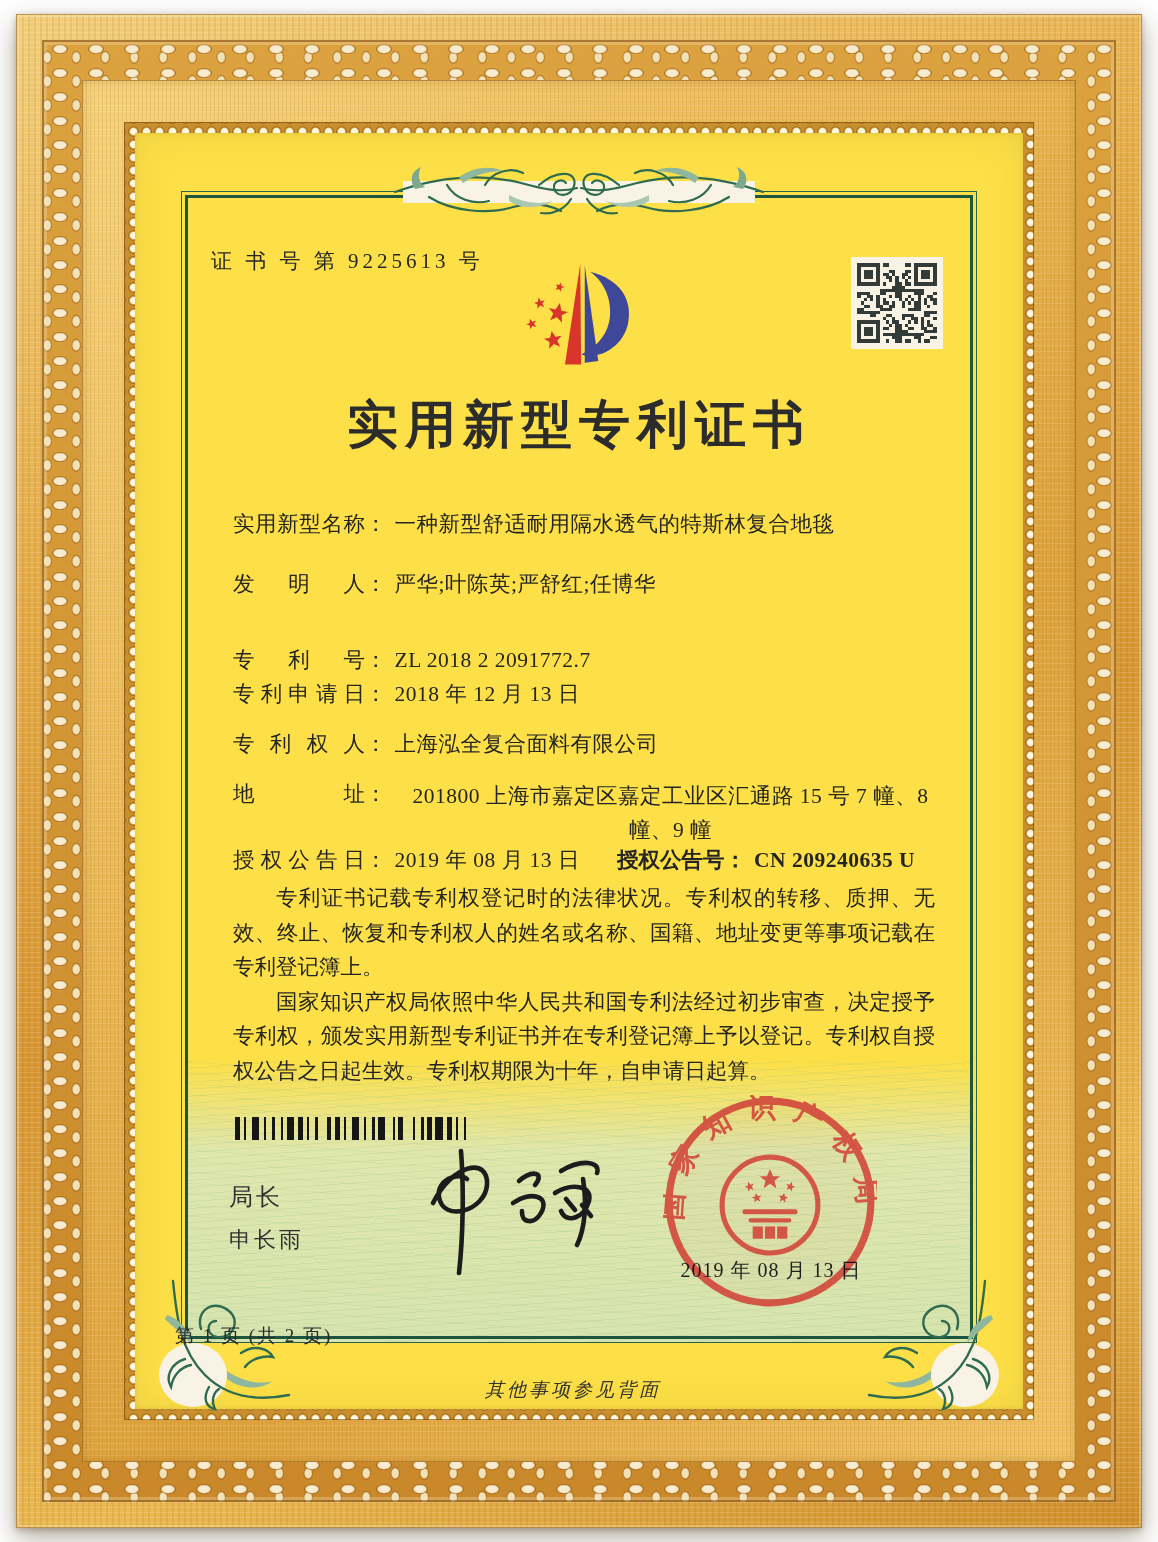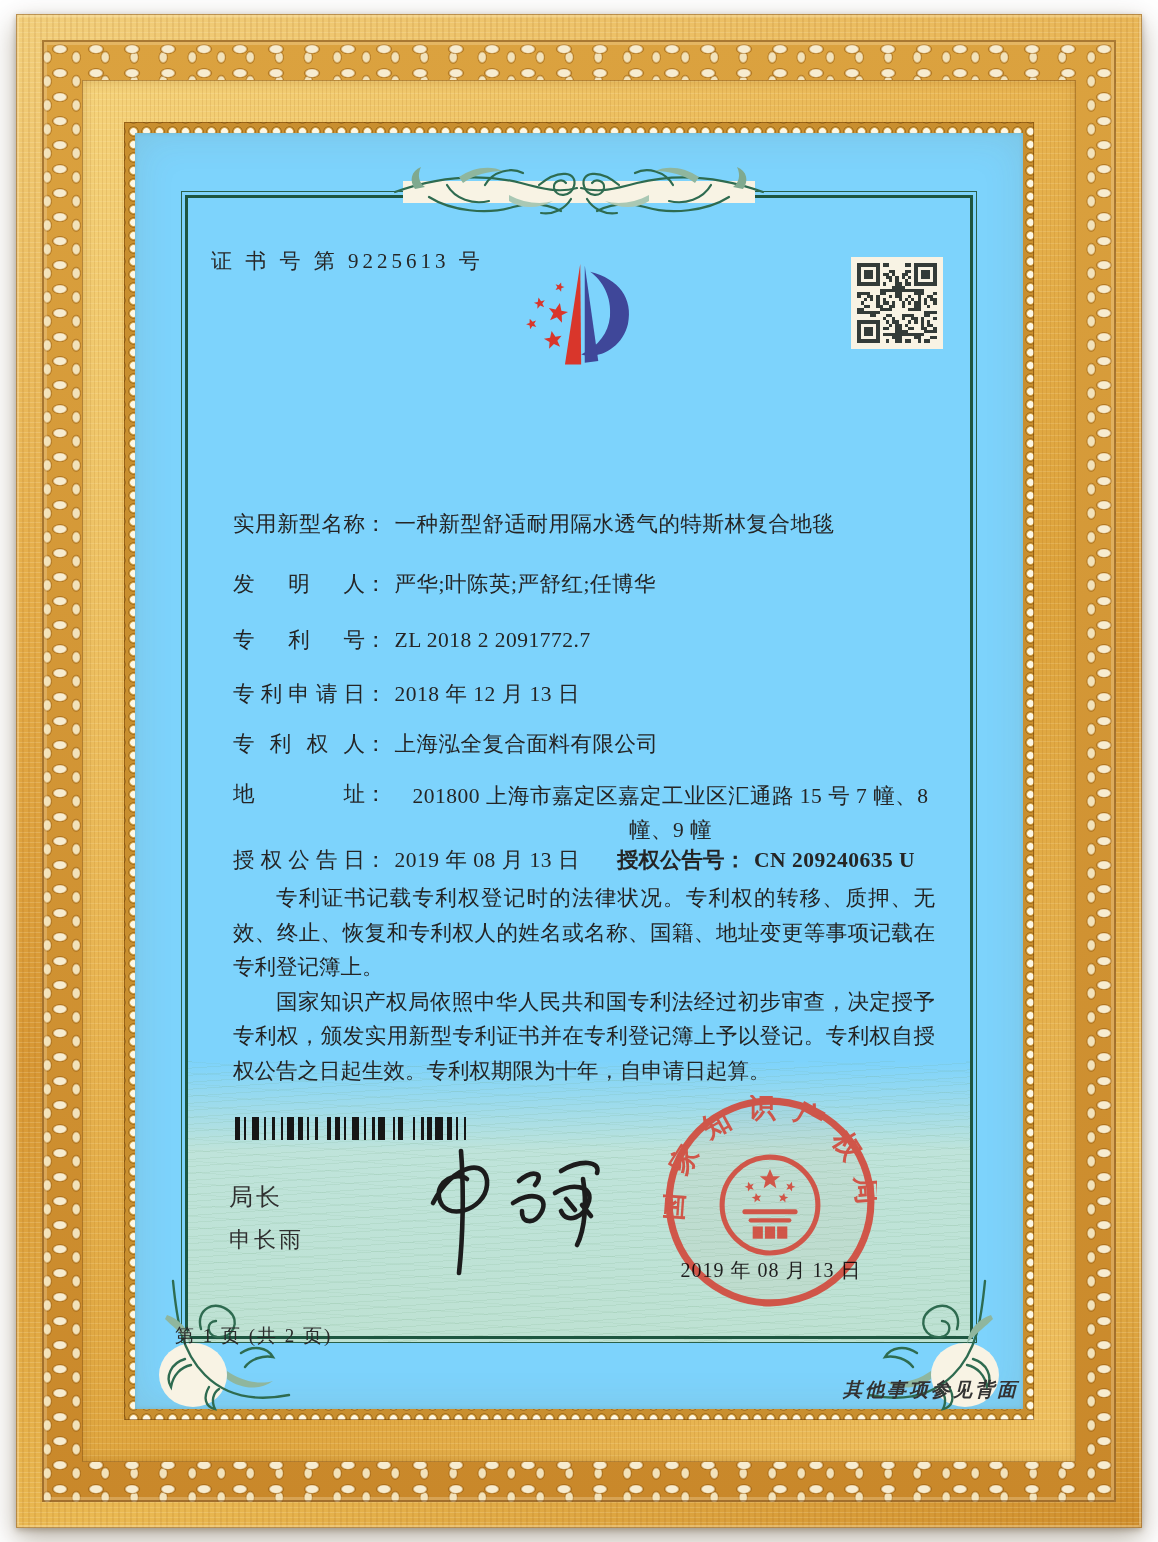--- a/index.html
+++ b/index.html
@@ -31,21 +31,21 @@
           repeating-linear-gradient(0deg, rgba(255,244,205,.16) 0 1px, rgba(0,0,0,0) 1px 6px),
           linear-gradient(135deg,#f5d37b 0%, #e9b653 38%, #dda33c 62%, #f0c363 100%);
         box-shadow: inset 0 0 0 1px rgba(120,65,5,.4), inset 0 0 12px rgba(120,65,5,.25); }
   .f4 { position:absolute; inset:108px; padding:11px;
         background-color:#c98f2f;
         background-image: radial-gradient(circle 5px at 50% 50%, #fdf7e4 0 3px, #e6bd6a 3.6px, #9c6716 4.8px, rgba(0,0,0,0) 5.6px);
         background-size:13px 13px; background-position:3px 3px;
         box-shadow: inset 0 0 0 1px rgba(110,60,4,.55); }
 
   
-  .paper { position:absolute; inset:119px; background:#7dd3fc;
+  .paper { position:absolute; inset:119px; background:#fde047;
            box-shadow: inset 0 0 40px rgba(120,90,30,.12), inset 0 0 4px rgba(120,90,30,.18); }
 
   .watermark { position:absolute; left:50px; right:50px; top:928px; bottom:66px; z-index:0;
                background:
                  repeating-linear-gradient(176deg, rgba(110,165,125,.13) 0 1px, rgba(0,0,0,0) 1px 7px),
                  repeating-linear-gradient(184deg, rgba(110,165,125,.09) 0 1px, rgba(0,0,0,0) 1px 11px),
                  linear-gradient(180deg, rgba(213,233,207,0) 0, rgba(213,233,207,.75) 90px, rgba(206,229,200,.8) 100%); }
 
   .gborder { position:absolute; left:46px; right:46px; top:58px; bottom:66px; z-index:1;
              border:1px solid #2a6149; }
@@ -86,22 +86,22 @@
                    font-family:"Liberation Sans","DejaVu Sans",sans-serif; color:#303030; }
 
   .signature { position:absolute; left:268px; top:1008px; }
 
   .seal { position:absolute; left:528px; top:962px; z-index:4; mix-blend-mode:multiply; opacity:.92; }
   .seal-date { position:absolute; left:536px; top:1124px; width:200px; text-align:center;
                font-size:20px; letter-spacing:1px; color:#1f1f1f; z-index:3; }
 
   .page-footer { position:absolute; left:0; right:16px; top:1190px; font-size:19px;
                  letter-spacing:2px; color:#2a2a2a;margin-left:40px; }
-  .back-note { position:absolute; left:0; right:4px; top:1244px; text-align:right; font-size:19px;
-               letter-spacing:3px; font-style:italic; color:#333;font-weight:bold; }
+  .back-note { position:absolute; left:0; right:12px; top:1244px; text-align:center; font-size:19px;
+               letter-spacing:3px; font-style:italic; color:#333; }
 </style>
 </head>
 <body>
 
 <div class="stage">
   <div class="frame">
     <div class="f1"></div>
     <div class="f2"></div>
     <div class="f3"></div>
     <div class="f4"></div>
@@ -468,29 +468,30 @@
                 <rect x="14" y="26" width="1" height="1"></rect>
                 <rect x="15" y="26" width="1" height="1"></rect>
                 <rect x="17" y="26" width="1" height="1"></rect>
                 <rect x="18" y="26" width="1" height="1"></rect>
                 <rect x="21" y="26" width="1" height="1"></rect>
                 <rect x="23" y="26" width="1" height="1"></rect>
                 <rect x="24" y="26" width="1" height="1"></rect>
               </g>
             </svg></div>
 
+        <div class="title">实用新型专利证书</div>
 
         <div class="fields">
           <div class="frow" style="top:0">
             <span class="flabel">实用新型名称</span><span class="fcolon">：</span><span class="fval">一种新型舒适耐用隔水透气的特斯林复合地毯</span>
           </div>
           <div class="frow" style="top:60px">
             <span class="flabel">发明人</span><span class="fcolon">：</span><span class="fval">严华;叶陈英;严舒红;任博华</span>
           </div>
-          <div class="frow" style="top:116px">
+          <div class="frow" style="top:136px">
             <span class="flabel">专利号</span><span class="fcolon">：</span><span class="fval">ZL 2018 2 2091772.7</span>
           </div>
           <div class="frow" style="top:170px">
             <span class="flabel">专利申请日</span><span class="fcolon">：</span><span class="fval">2018 年 12 月 13 日</span>
           </div>
           <div class="frow" style="top:220px">
             <span class="flabel">专利权人</span><span class="fcolon">：</span><span class="fval">上海泓全复合面料有限公司</span>
           </div>
           <div class="frow" style="top:270px">
             <span class="flabel">地址</span><span class="fcolon">：</span><span class="fval wrap">201800 上海市嘉定区嘉定工业区汇通路 15 号 7 幢、8 幢、9 幢</span>

